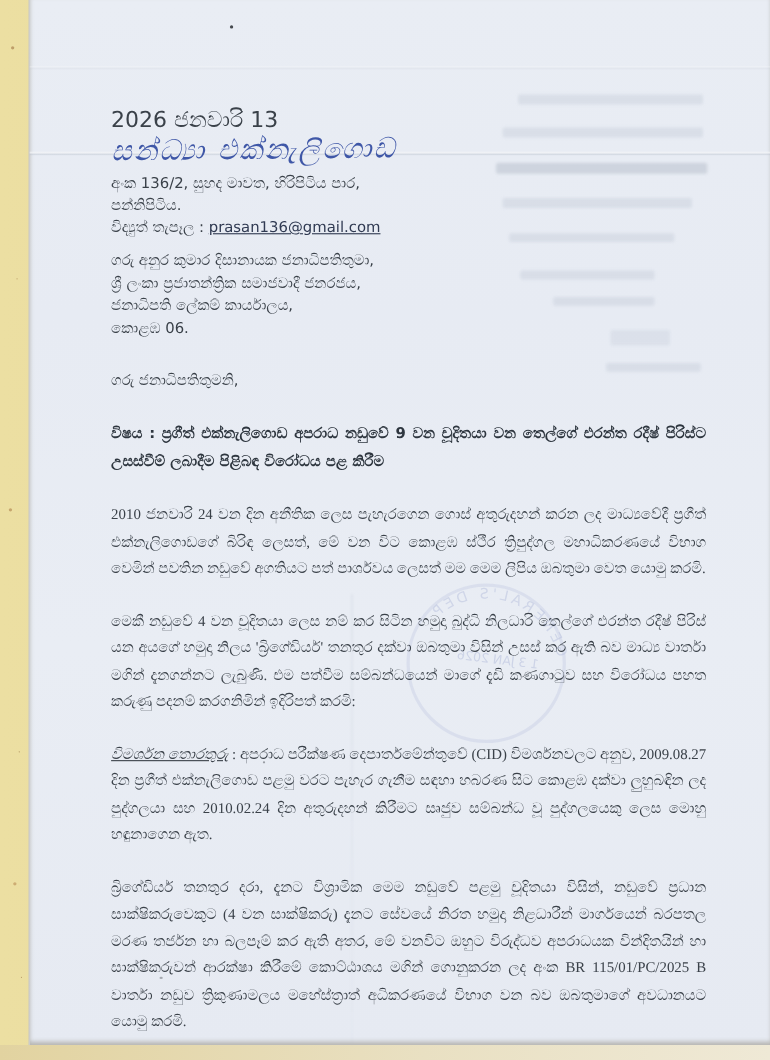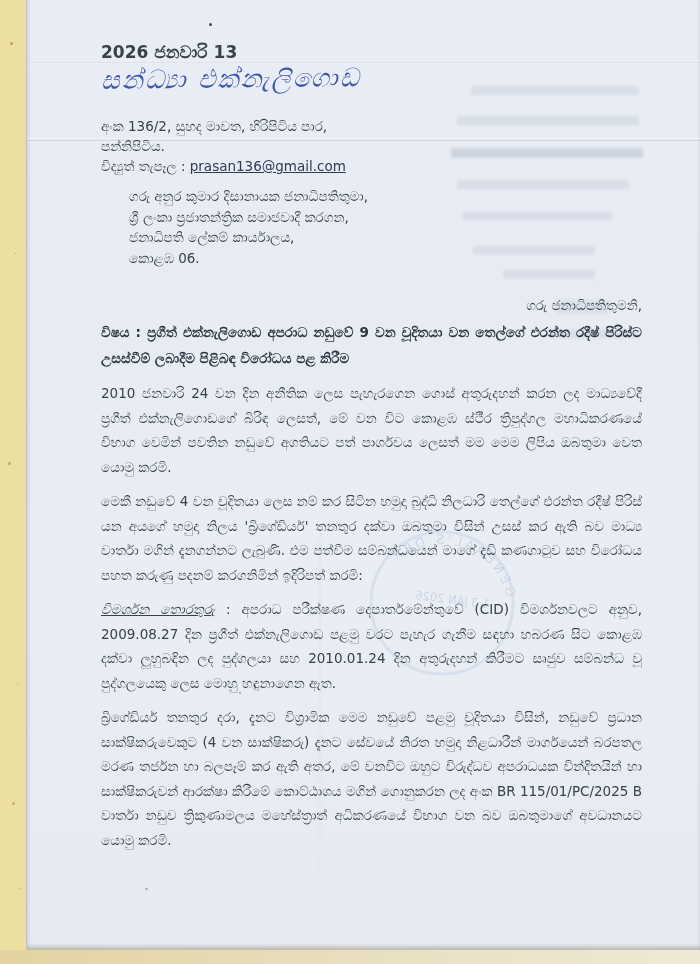--- a/index.html
+++ b/index.html
@@ -27,29 +27,29 @@
     background:linear-gradient(180deg,rgba(255,255,255,.75),rgba(140,152,170,.28));}
   .crease-h.c1{top:138px;}
   .crease-h.c2{top:60px;opacity:.4;}
   .crease-v{position:absolute;top:540px;left:292px;width:2px;height:410px;opacity:.25;filter:blur(1px);
     background:linear-gradient(180deg,rgba(140,152,170,.4),rgba(140,152,170,.1));}
   .speck{position:absolute;border-radius:50%;background:#44484e;}
   
   .bt{position:absolute;background:rgba(115,128,152,.13);filter:blur(1.6px);border-radius:2px;}
   
   .content{position:absolute;left:74px;top:0;width:541px;color:#3a4149;font-size:13.5px;}
-  .date-line{margin-top:42px;font-size:17px;font-weight:bold;}
+  .date-line{margin-top:96px;font-size:20px;}
   .handwritten{margin-top:3px;height:32px;color:#3f57a7;font-size:26px;font-style:italic;
     letter-spacing:2px;transform:rotate(-.6deg);transform-origin:left;}
-  .addr{margin-top:19px;line-height:20px;}
+  .addr{margin-top:2px;line-height:20px;}
   .email{color:#303a52;text-decoration:underline;text-align:center;}
-  .recipient{margin-top:10px;line-height:20.5px;margin-left:28px;}
-  .salutation{margin-top:29px;text-align:right;}
-  .subject{margin-top:5px;line-height:26px;font-weight:700;color:#2e363f;text-align:justify;}
-  .para{margin:10px 0 0 0;line-height:24.5px;text-align:justify;}
+  .recipient{margin-top:10px;line-height:20.5px;}
+  .salutation{margin-top:29px;}
+  .subject{margin-top:27px;line-height:26px;font-weight:700;color:#2e363f;text-align:justify;}
+  .para{margin:23px 0 0 0;line-height:24.5px;text-align:justify;font-family:Liberation Serif, serif;}
   .lead{font-style:italic;text-decoration:underline;}
   
   .stamp{position:absolute;left:330px;top:518px;width:170px;height:170px;
     transform:scaleX(-1);opacity:.5;}
 </style>
 </head>
 <body>
 
 <div class="backing">
   <span class="backing-speck" style="left:10px;top:42px;"></span>
@@ -95,40 +95,40 @@
     <div class="addr">
       <div>අංක 136/2, සුහද මාවත, හිරිපිටිය පාර,</div>
       <div>පන්නිපිටිය.</div>
       <div>
         <span>විද්‍යුත් තැපෑල : </span><span class="email">prasan136@gmail.com</span>
       </div>
     </div>
 
     <div class="recipient">
       <div>ගරු අනුර කුමාර දිසානායක ජනාධිපතිතුමා,</div>
-      <div>ශ්‍රී ලංකා ප්‍රජාතන්ත්‍රික සමාජවාදී කරගන,</div>
+      <div>ශ්‍රී ලංකා ප්‍රජාතන්ත්‍රික සමාජවාදී ජනරජය,</div>
       <div>ජනාධිපති ලේකම් කාර්යාලය,</div>
       <div>කොළඹ 06.</div>
     </div>
 
     <div class="salutation">ගරු ජනාධිපතිතුමනි,</div>
 
     <div class="subject">විෂය : ප්‍රගීත් එක්නැලිගොඩ අපරාධ නඩුවේ 9 වන චූදිතයා වන තෙල්ගේ එරන්ත රදීෂ් පිරිස්ට උසස්වීම් ලබාදීම පිළිබඳ විරෝධය පළ කිරීම</div>
 
     <p class="para">
       <span class="lead"></span><span>2010 ජනවාරි 24 වන දින අනීතික ලෙස පැහැරගෙන ගොස් අතුරුදහන් කරන ලද මාධ්‍යවේදී ප්‍රගීත් එක්නැලිගොඩගේ බිරිඳ ලෙසත්, මේ වන විට කොළඹ ස්ථීර ත්‍රිපුද්ගල මහාධිකරණයේ විභාග වෙමින් පවතින නඩුවේ අගතියට පත් පාර්ශවය ලෙසත් මම මෙම ලිපිය ඔබතුමා වෙත යොමු කරමි.</span>
     </p>
 
     <p class="para">
       <span class="lead"></span><span>මෙකී නඩුවේ 4 වන චූදිතයා ලෙස නම් කර සිටින හමුදා බුද්ධි නිලධාරි තෙල්ගේ එරන්ත රදීෂ් පිරිස් යන අයගේ හමුදා නිලය 'බ්‍රිගේඩියර්' තනතුර දක්වා ඔබතුමා විසින් උසස් කර ඇති බව මාධ්‍ය වාර්තා මගින් දැනගන්නට ලැබුණි. එම පත්වීම සම්බන්ධයෙන් මාගේ දැඩි කණගාටුව සහ විරෝධය පහත කරුණු පදනම් කරගනිමින් ඉදිරිපත් කරමි:</span>
     </p>
 
 
     <p class="para">
-      <span class="lead">විමර්ශන තොරතුරු</span><span> : අපරාධ පරීක්ෂණ දෙපාර්තමේන්තුවේ (CID) විමර්ශනවලට අනුව, 2009.08.27 දින ප්‍රගීත් එක්නැලිගොඩ පළමු වරට පැහැර ගැනීම සඳහා හබරණ සිට කොළඹ දක්වා ලුහුබඳින ලද පුද්ගලයා සහ 2010.01.24 දින අතුරුදහන් කිරීමට සෘජුව සම්බන්ධ වූ පුද්ගලයෙකු ලෙස මොහු හඳුනාගෙන ඇත.</span>
+      <span class="lead">විමර්ශන තොරතුරු</span><span> : අපරාධ පරීක්ෂණ දෙපාර්තමේන්තුවේ (CID) විමර්ශනවලට අනුව, 2009.08.27 දින ප්‍රගීත් එක්නැලිගොඩ පළමු වරට පැහැර ගැනීම සඳහා හබරණ සිට කොළඹ දක්වා ලුහුබඳින ලද පුද්ගලයා සහ 2010.02.24 දින අතුරුදහන් කිරීමට සෘජුව සම්බන්ධ වූ පුද්ගලයෙකු ලෙස මොහු හඳුනාගෙන ඇත.</span>
     </p>
 
 
     <p class="para">
       <span class="lead"></span><span>බ්‍රිගේඩියර් තනතුර දරා, දැනට විශ්‍රාමික මෙම නඩුවේ පළමු චූදිතයා විසින්, නඩුවේ ප්‍රධාන සාක්ෂිකරුවෙකුට (4 වන සාක්ෂිකරු) දැනට සේවයේ නිරත හමුදා නිළධාරීන් මාර්ගයෙන් බරපතල මරණ තර්ජන හා බලපෑම් කර ඇති අතර, මේ වනවිට ඔහුට විරුද්ධව අපරාධයක වින්දිතයින් හා සාක්ෂිකරුවන් ආරක්ෂා කිරීමේ කොට්ඨාශය මගින් ගොනුකරන ලද අංක BR 115/01/PC/2025 B වාර්තා නඩුව ත්‍රිකුණාමලය මහේස්ත්‍රාත් අධිකරණයේ විභාග වන බව ඔබතුමාගේ අවධානයට යොමු කරමි.</span>
     </p>
 
   </div>
 </div>
 

